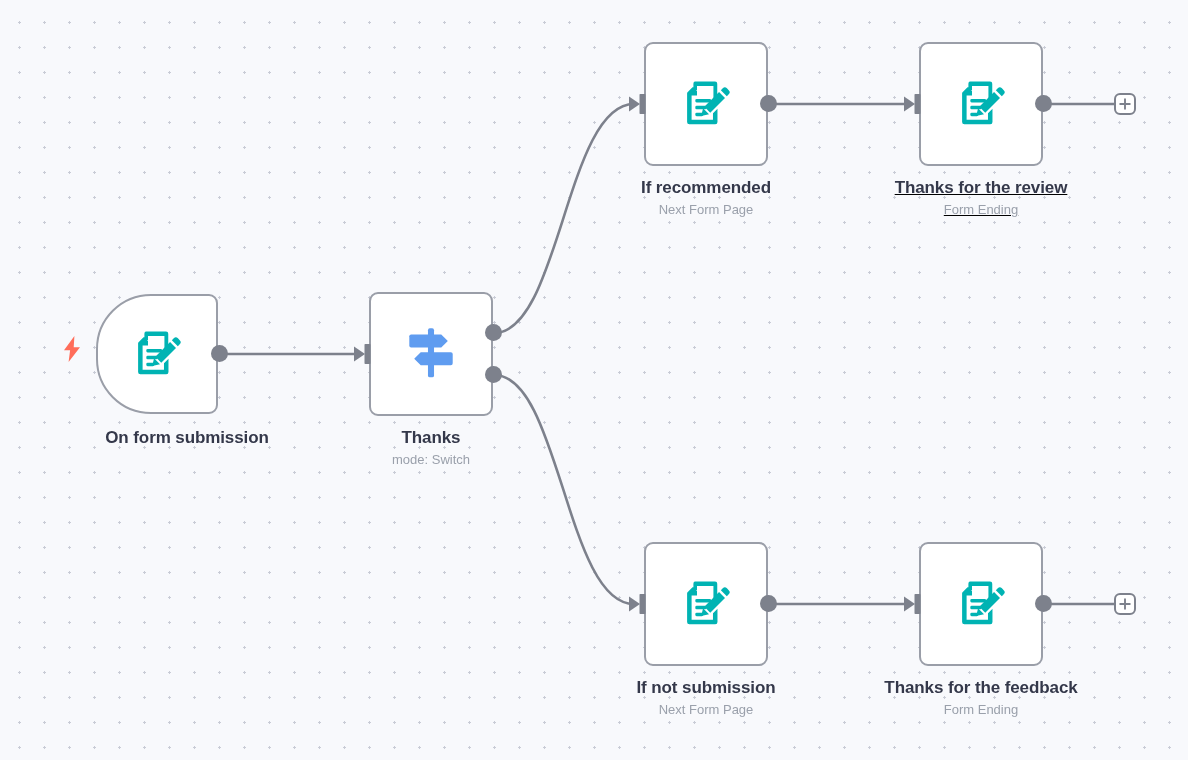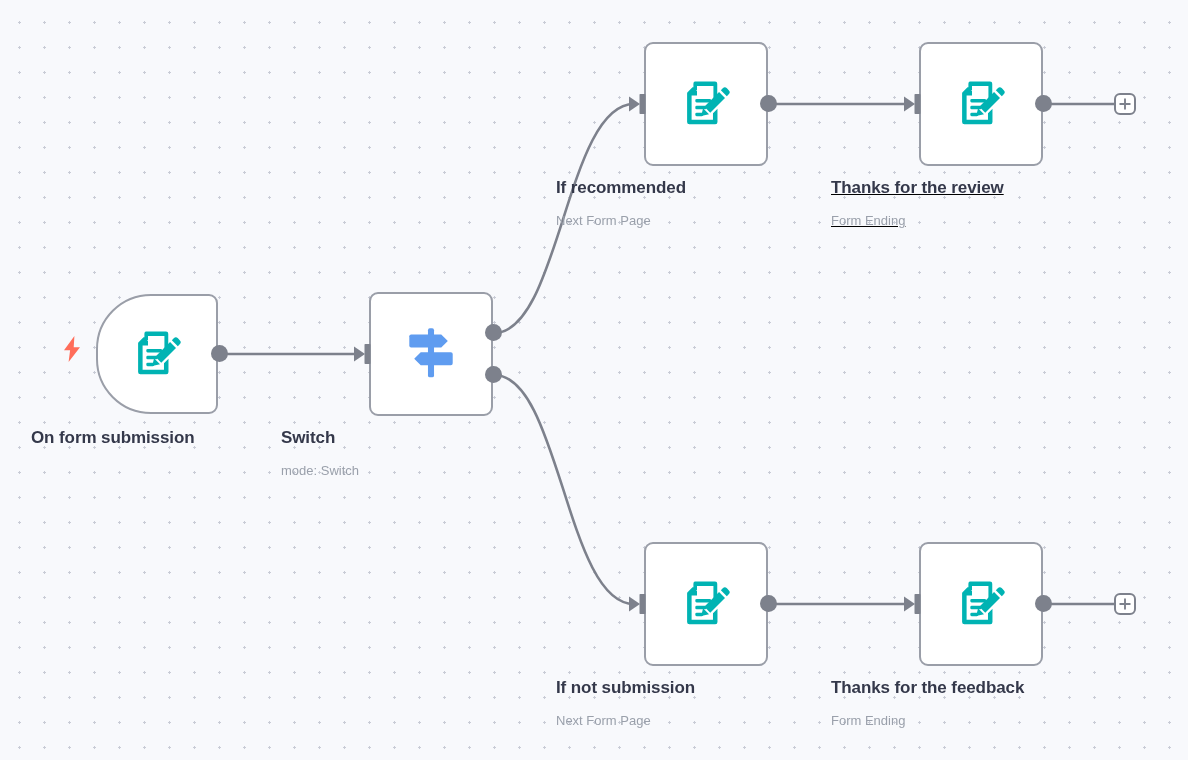--- a/index.html
+++ b/index.html
@@ -49,39 +49,39 @@
     border-radius: 55px 9px 9px 55px;
   }
   .node .node-icon {
     display: block;
     line-height: 0;
   }
 
   
   .caption {
     position: absolute;
-    text-align: left;
+    text-align: center;
     user-select: none;
     white-space: nowrap;
   }
   .caption .title {
     display: block;
     font-size: 17px;
     font-weight: bold;
     color: #34384a;
     letter-spacing: -0.1px;
     line-height: 20px;
   }
   .caption .subtitle {
     display: block;
     font-size: 13px;
     font-weight: normal;
     color: #9aa0ab;
     line-height: 18px;
-    margin-top: 14px;
+    margin-top: 3px;
   }
 
   
   .out-dot {
     position: absolute;
     width: 17px;
     height: 17px;
     border-radius: 50%;
     background: #7d818c;
   }
@@ -176,21 +176,21 @@
   </div>
   <span class="in-arrow" style="left:352px; top:343px;">
     <svg width="22" height="22" viewBox="0 0 22 22">
       <path fill="#7d818c" d="M2 3.5 13 11 2 18.5z"></path>
       <rect fill="#7d818c" x="12.5" y="1" width="6" height="20" rx="0.8"></rect>
     </svg>
   </span>
   <span class="out-dot" style="left:485px; top:324px;"></span>
   <span class="out-dot" style="left:485px; top:366px;"></span>
   <span class="caption" style="left:281px; top:428px; width:300px;">
-    <span class="title">Switch</span>
+    <span class="title">Thanks</span>
     <span class="subtitle">mode: Switch</span>
   </span>
 
   <div class="node" style="left:644px; top:42px; width:124px; height:124px;">
     <span class="node-icon">
       <svg width="54" height="54" viewBox="0 0 48 48">
         <path fill="#00b3b3" d="M14 4h18a2 2 0 0 1 2 2v12.2l-3.4 3.4V8H16v3.6l-3.2 3.2V6a2 2 0 0 1 1.2-1.9z"></path>
         <path fill="#00b3b3" d="M12 9.2 7.6 13.6a1.6 1.6 0 0 0-.4 1.1V40a2 2 0 0 0 2 2h23a2 2 0 0 0 2-2V28.2l-4 4V38H11.2V16.4H16v-4h-2.4V9.2z"></path>
         <rect fill="#00b3b3" x="14.5" y="19.5" width="14" height="3.1" rx="1.2"></rect>
         <rect fill="#00b3b3" x="14.5" y="25.6" width="10" height="3.1" rx="1.2"></rect>

